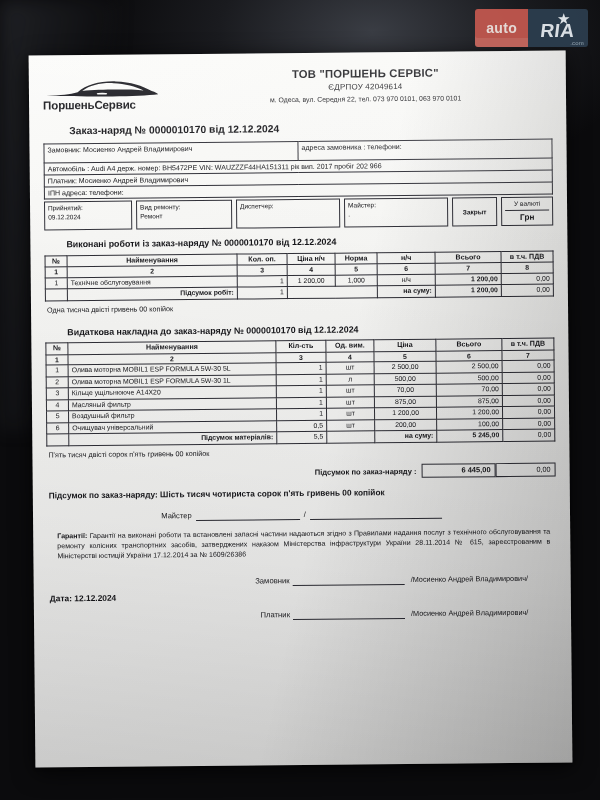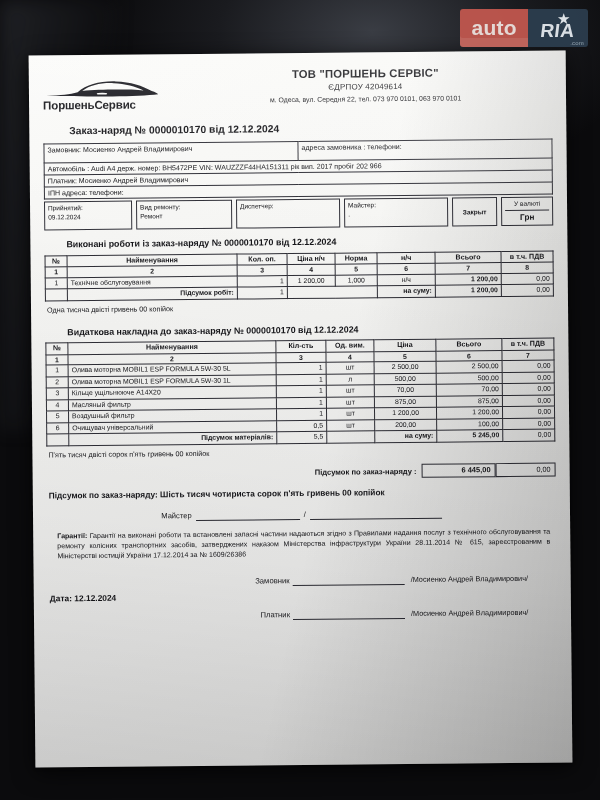--- a/index.html
+++ b/index.html
@@ -26,21 +26,21 @@
   }
 
   
   #watermark {
     position:absolute; top:9px; right:12px;
     display:flex; align-items:stretch; height:38px;
     opacity:.93; z-index:40;
   }
   .wm-auto {
     background:#c4584f; color:#f3e6e2;
-    font-size:21px; font-weight:bold; letter-spacing:.3px;
+    font-size:14px; font-weight:bold; letter-spacing:.3px;
     padding:0 11px; display:flex; align-items:center;
     border-radius:3px 0 0 3px;
     box-shadow:inset 0 -9px 0 rgba(255,255,255,.10);
   }
   .wm-ria {
     background:#2c3e4f; color:#e8eef3;
     padding:0 10px 0 9px; position:relative;
     display:flex; align-items:flex-end; justify-content:center;
     border-radius:0 3px 3px 0; min-width:60px;
   }

